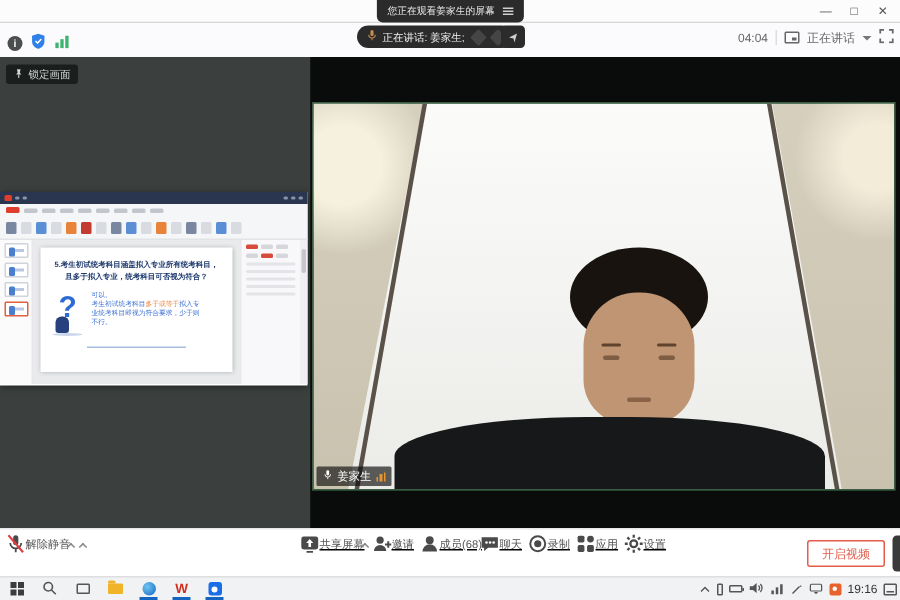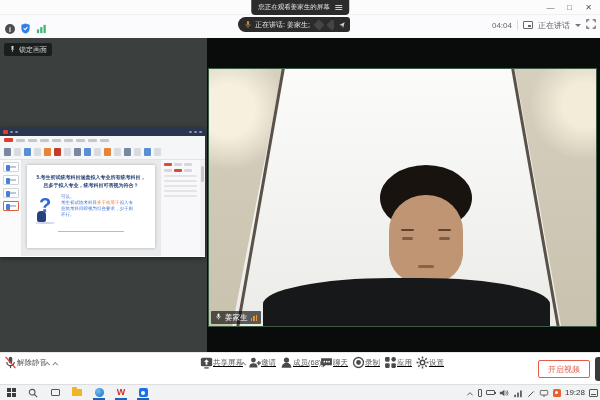--- a/index.html
+++ b/index.html
@@ -531,18 +531,18 @@
       </span>
       <span>
         <svg width="10" height="9" viewBox="0 0 12 12">
             <rect x="1" y="2" width="10" height="6" rx="1" fill="none" stroke="#555" stroke-width="1.1"></rect>
             <path d="M6 10.8 L4 8.8 H8 Z" fill="#555"></path>
           </svg>
       </span>
       <span class="orange-app">
           <i></i>
         </span>
-      <span class="tray-time">19:28</span>
+      <span class="tray-time">19:16</span>
       <span class="notif"></span>
     </div>
   </div>
 
 </div>
 
 </body></html>

